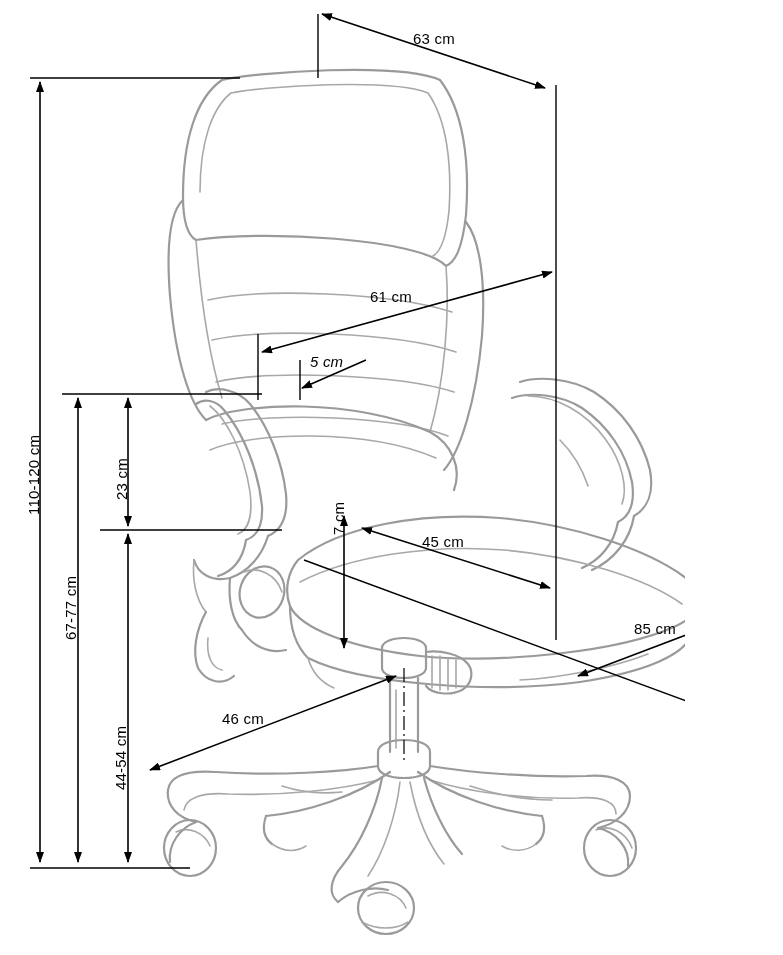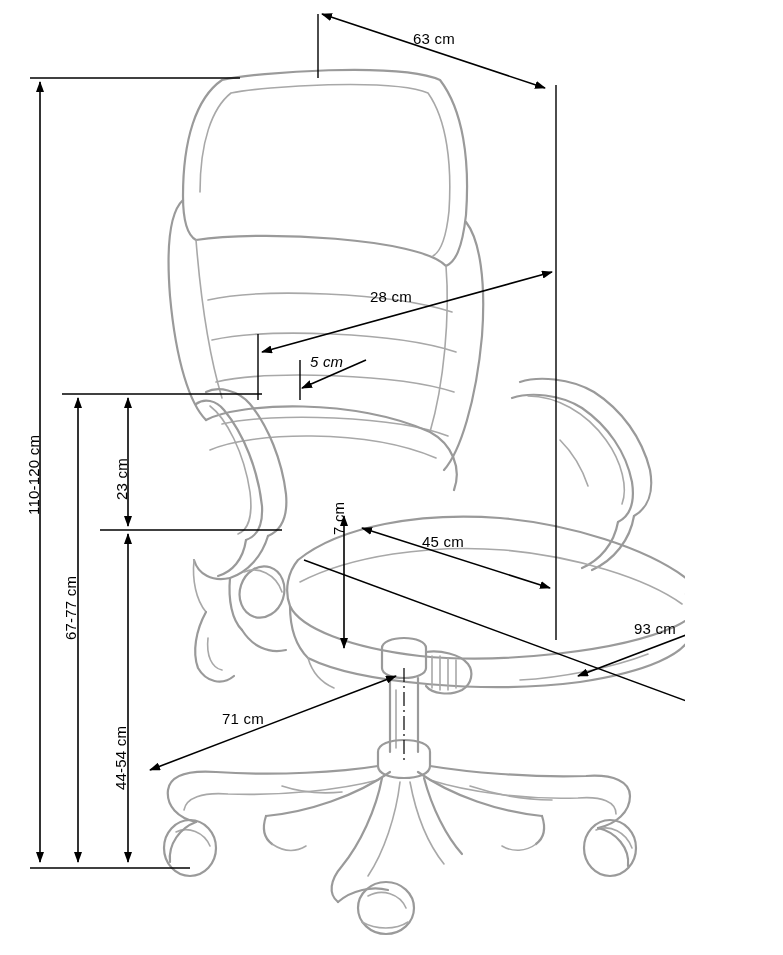--- a/index.html
+++ b/index.html
@@ -225,33 +225,33 @@
       <path class="dim-line" d="M150,770 L396,676" marker-start="url(#arrow-start)" marker-end="url(#arrow-end)"></path>
     </g>
 
     <g>
       <path class="center-line" d="M404,668 L404,760"></path>
     </g>
   </svg>
 
   <div class="dim-label" style="left:413px; top:30px;">63 cm</div>
 
-  <div class="dim-label" style="left:370px; top:288px;">28 cm</div>
+  <div class="dim-label" style="left:370px; top:288px;">61 cm</div>
 
   <div class="dim-label" style="left:310px; top:353px;font-style:italic;">5 cm</div>
 
   <div class="dim-label vert" style="left:25px; top:515px;">110-120 cm</div>
 
   <div class="dim-label vert" style="left:113px; top:500px;">23 cm</div>
 
   <div class="dim-label vert" style="left:330px; top:535px;">7 cm</div>
 
   <div class="dim-label" style="left:422px; top:533px;">45 cm</div>
 
-  <div class="dim-label" style="left:634px; top:620px;">93 cm</div>
+  <div class="dim-label" style="left:634px; top:620px;">85 cm</div>
 
   <div class="dim-label vert" style="left:62px; top:640px;">67-77 cm</div>
 
   <div class="dim-label vert" style="left:112px; top:790px;">44-54 cm</div>
 
-  <div class="dim-label" style="left:222px; top:710px;">71 cm</div>
+  <div class="dim-label" style="left:222px; top:710px;">46 cm</div>
 
 </div>
 
 </body></html>

